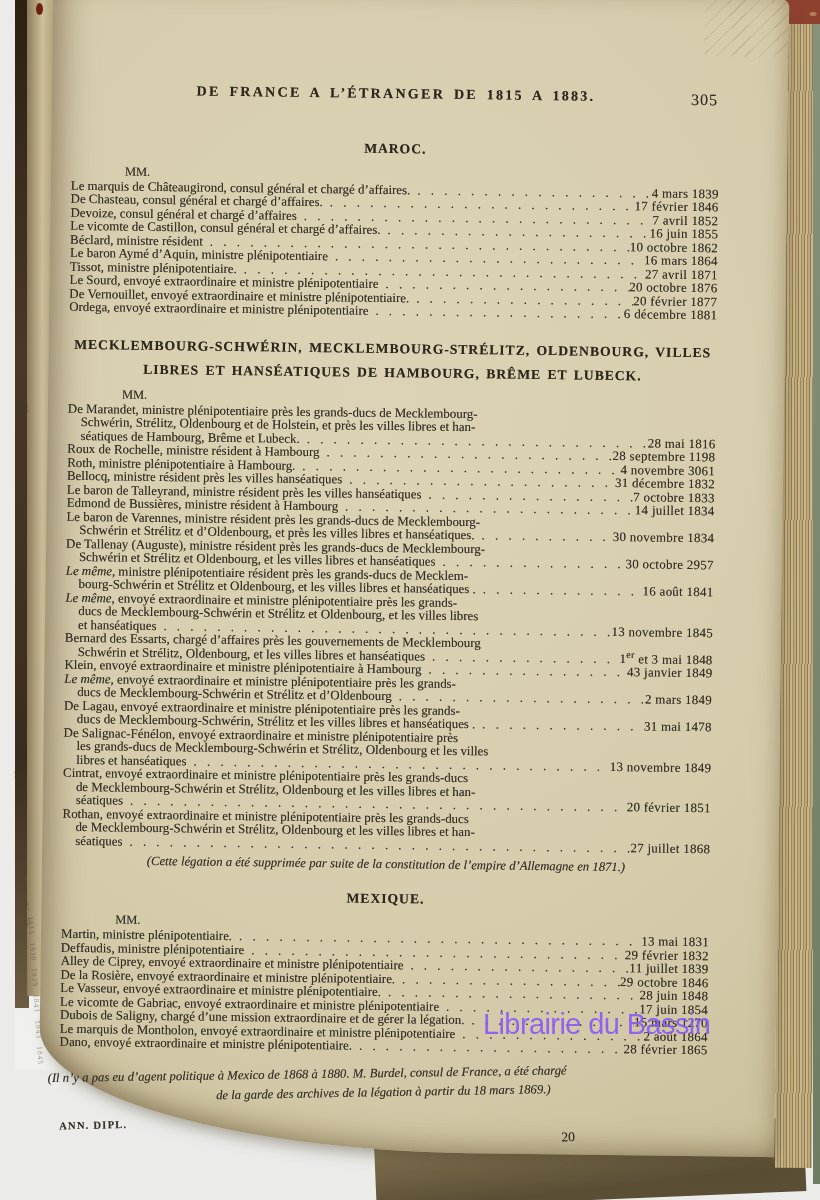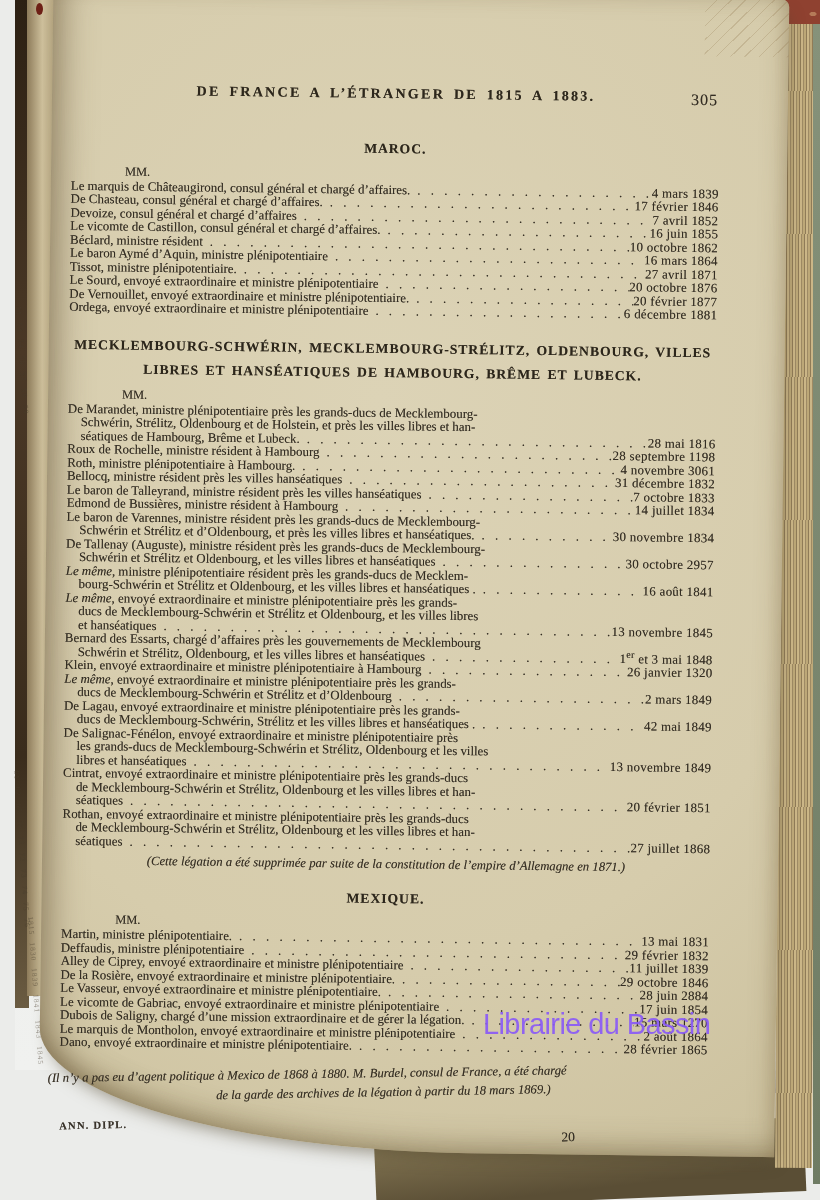--- a/index.html
+++ b/index.html
@@ -293,37 +293,37 @@
             <div class="entry-line cont last">
               <span class="txt">Schwérin et Strélitz, Oldenbourg, et les villes libres et hanséatiques</span>
               <span class="leader-dots">. . . . . . . . . . . . . . . . . . . . . . . . . . . . . . . . . . . . . . . . . . . . . . . . . . . . . . . . . . . . . . . . . . . . . . </span>
               <span class="entry-date">1<sup>er</sup> et 3 mai 1848</span>
             </div>
           </div>
           <div class="entry">
             <div class="entry-line last">
               <span class="txt">Klein, envoyé extraordinaire et ministre plénipotentiaire à Hambourg</span>
               <span class="leader-dots">. . . . . . . . . . . . . . . . . . . . . . . . . . . . . . . . . . . . . . . . . . . . . . . . . . . . . . . . . . . . . . . . . . . . . . </span>
-              <span class="entry-date">26 janvier 1320</span>
+              <span class="entry-date">43 janvier 1849</span>
             </div>
           </div>
           <div class="entry">
             <div class="entry-line"><span class="txt"><i>Le même</i>, envoyé extraordinaire et ministre plénipotentiaire près les grands-</span></div>
             <div class="entry-line cont last">
               <span class="txt">ducs de Mecklembourg-Schwérin et Strélitz et d’Oldenbourg</span>
               <span class="leader-dots">. . . . . . . . . . . . . . . . . . . . . . . . . . . . . . . . . . . . . . . . . . . . . . . . . . . . . . . . . . . . . . . . . . . . . . </span>
               <span class="entry-date">2 mars 1849</span>
             </div>
           </div>
           <div class="entry">
             <div class="entry-line"><span class="txt">De Lagau, envoyé extraordinaire et ministre plénipotentiaire près les grands-</span></div>
             <div class="entry-line cont last">
               <span class="txt">ducs de Mecklembourg-Schwérin, Strélitz et les villes libres et hanséatiques .</span>
               <span class="leader-dots">. . . . . . . . . . . . . . . . . . . . . . . . . . . . . . . . . . . . . . . . . . . . . . . . . . . . . . . . . . . . . . . . . . . . . . </span>
-              <span class="entry-date">42 mai 1849</span>
+              <span class="entry-date">31 mai 1478</span>
             </div>
           </div>
           <div class="entry">
             <div class="entry-line"><span class="txt">De Salignac-Fénélon, envoyé extraordinaire et ministre plénipotentiaire près</span></div>
             <div class="entry-line cont"><span class="txt">les grands-ducs de Mecklembourg-Schwérin et Strélitz, Oldenbourg et les villes</span></div>
             <div class="entry-line cont last">
               <span class="txt">libres et hanséatiques</span>
               <span class="leader-dots">. . . . . . . . . . . . . . . . . . . . . . . . . . . . . . . . . . . . . . . . . . . . . . . . . . . . . . . . . . . . . . . . . . . . . . </span>
               <span class="entry-date">13 novembre 1849</span>
             </div>
@@ -376,21 +376,21 @@
             <div class="entry-line last">
               <span class="txt">De la Rosière, envoyé extraordinaire et ministre plénipotentiaire.</span>
               <span class="leader-dots">. . . . . . . . . . . . . . . . . . . . . . . . . . . . . . . . . . . . . . . . . . . . . . . . . . . . . . . . . . . . . . . . . . . . . . </span>
               <span class="entry-date">29 octobre 1846</span>
             </div>
           </div>
           <div class="entry">
             <div class="entry-line last">
               <span class="txt">Le Vasseur, envoyé extraordinaire et ministre plénipotentiaire.</span>
               <span class="leader-dots">. . . . . . . . . . . . . . . . . . . . . . . . . . . . . . . . . . . . . . . . . . . . . . . . . . . . . . . . . . . . . . . . . . . . . . </span>
-              <span class="entry-date">28 juin 2884</span>
+              <span class="entry-date">28 juin 1848</span>
             </div>
           </div>
           <div class="entry">
             <div class="entry-line last">
               <span class="txt">Le vicomte de Gabriac, envoyé extraordinaire et ministre plénipotentiaire</span>
               <span class="leader-dots">. . . . . . . . . . . . . . . . . . . . . . . . . . . . . . . . . . . . . . . . . . . . . . . . . . . . . . . . . . . . . . . . . . . . . . </span>
               <span class="entry-date">17 juin 1854</span>
             </div>
           </div>
           <div class="entry">

